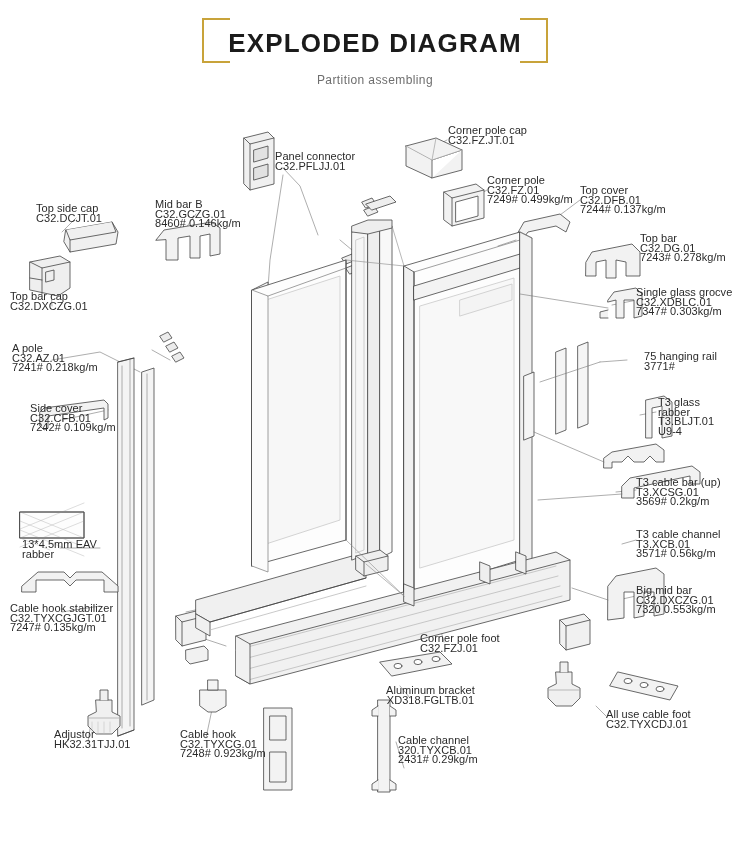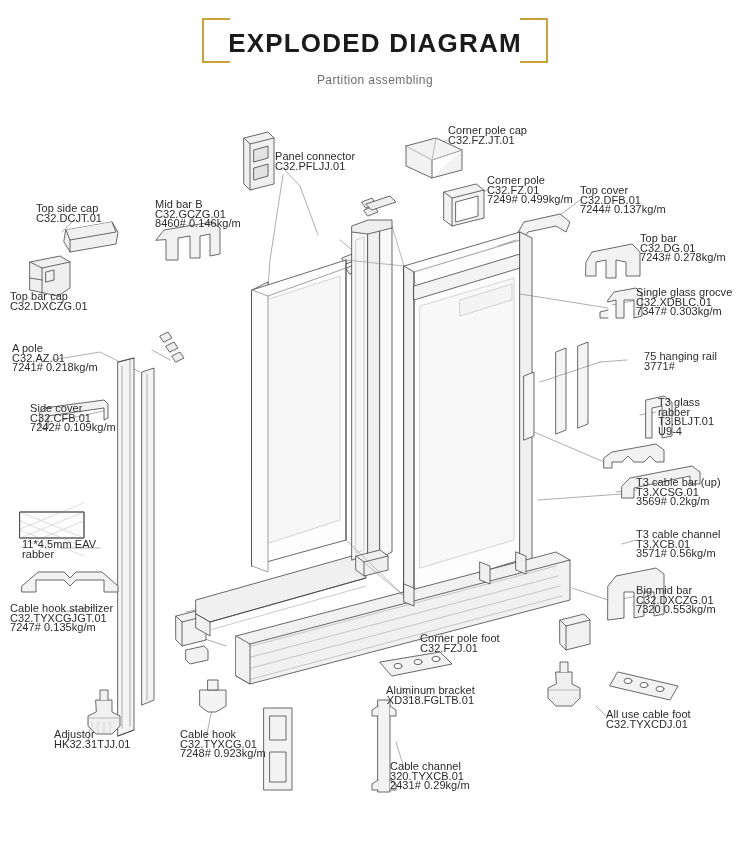--- a/index.html
+++ b/index.html
@@ -437,31 +437,31 @@
   <div class="label" style="left:36px; top:204px;">Top side cap
 C32.DCJT.01</div>
   <div class="label" style="left:10px; top:292px;">Top bar cap
 C32.DXCZG.01</div>
   <div class="label" style="left:12px; top:344px;">A pole
 C32.AZ.01
 7241# 0.218kg/m</div>
   <div class="label" style="left:30px; top:404px;">Side cover
 C32.CFB.01
 7242# 0.109kg/m</div>
-  <div class="label" style="left:22px; top:540px;">11*4.5mm EAV
+  <div class="label" style="left:22px; top:540px;">13*4.5mm EAV
 rabber</div>
   <div class="label" style="left:10px; top:604px;">Cable hook stabilizer
 C32.TYXCGJGT.01
 7247# 0.135kg/m</div>
   <div class="label" style="left:54px; top:730px;">Adjustor
 HK32.31TJJ.01</div>
   <div class="label" style="left:180px; top:730px;">Cable hook
 C32.TYXCG.01
 7248# 0.923kg/m</div>
-  <div class="label" style="left:390px; top:762px;">Cable channel
+  <div class="label" style="left:390px; top:736px;padding-left:8px;">Cable channel
 320.TYXCB.01
 2431# 0.29kg/m</div>
   <div class="label" style="left:386px; top:686px;text-align:center;">Aluminum bracket
 XD318.FGLTB.01</div>
   <div class="label" style="left:420px; top:634px;">Corner pole foot
 C32.FZJ.01</div>
 
 </div>
 
 </body></html>

